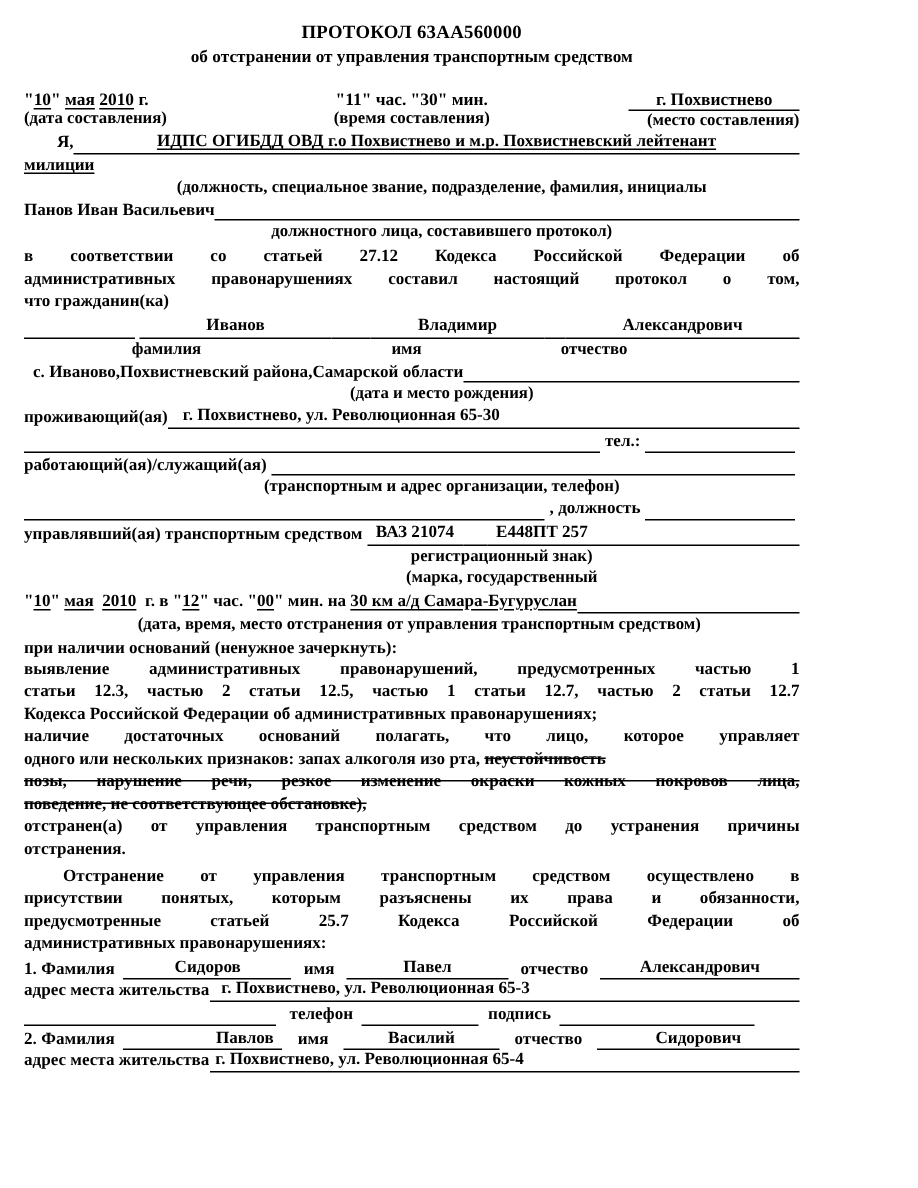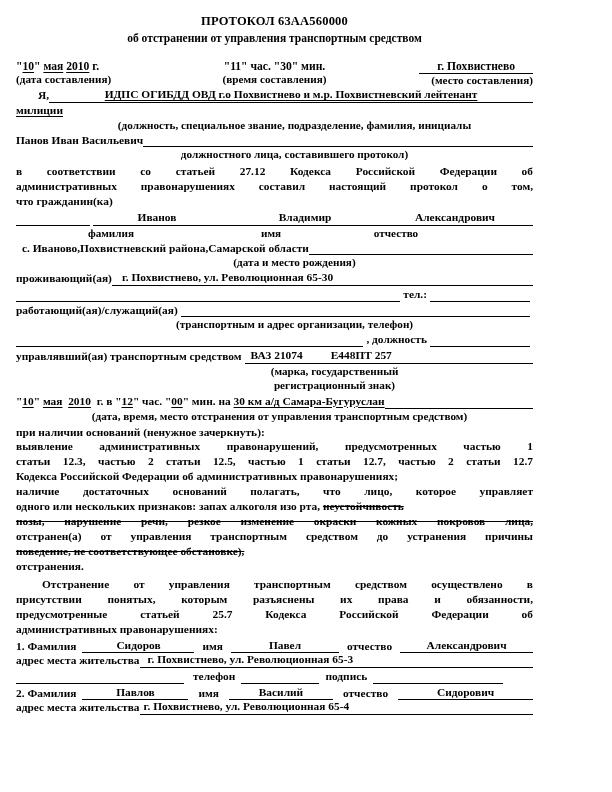--- a/index.html
+++ b/index.html
@@ -184,38 +184,38 @@
     <span class="fill w-md"></span>
   </div>
 
   <div class="flexrow mt2">
     <span class="txt">управлявший(ая) транспортным средством</span>
     <span class="val" style="flex:0 0 auto;margin-left:3px;">ВАЗ 21074</span>
     <span class="fill" style="flex:0 0 16px;margin:0;"></span>
     <span class="val" style="flex:0 0 auto;">Е448ПТ 257</span>
     <span class="fill nomg"></span>
   </div>
+  <div class="caption" style="padding-left:120px">регистрационный знак)</div>
   <div class="caption" style="padding-left:120px">(марка, государственный</div>
-  <div class="caption" style="padding-left:120px">регистрационный знак)</div>
 
   <div class="flexrow mt3">
     <span class="txt">"<span class="u">10</span>" <span class="u">мая</span>&nbsp; <span class="u">2010</span>&nbsp; <span>г. в</span> "<span class="u">12</span>" <span>час.</span> "<span class="u">00</span>" <span>мин. на</span> <span class="u">30 км а/д Самара-Бугуруслан</span></span>
     <span class="fill nomg"></span>
   </div>
   <div class="caption" style="padding-left:10px">(дата, время, место отстранения от управления транспортным средством)</div>
 
   <div class="para plain mt2">при наличии оснований (ненужное зачеркнуть):</div>
   <div class="para">выявление  административных  правонарушений,  предусмотренных   частью 1</div>
   <div class="para">статьи  12.3,  частью  2 статьи 12.5, частью 1 статьи 12.7, частью 2 статьи 12.7</div>
   <div class="para plain">Кодекса Российской Федерации об административных правонарушениях;</div>
   <div class="para">наличие  достаточных  оснований  полагать,  что лицо, которое управляет</div>
   <div class="para plain"><span>одного  или  нескольких  признаков:  запах алкоголя изо рта, </span><span class="strike">неустойчивость</span></div>
   <div class="para strike">позы,  нарушение  речи,  резкое  изменение  окраски  кожных  покровов лица,</div>
+  <div class="para plain strike">поведение,  не  соответствующее  обстановке),</div>
   <div class="para">отстранен(а)  от  управления транспортным средством  до  устранения причины</div>
-  <div class="para plain strike">поведение,  не  соответствующее  обстановке),</div>
   <div class="para plain">отстранения.</div>
 
   <div class="para indent mt3">Отстранение  от   управления  транспортным  средством  осуществлено  в</div>
   <div class="para">присутствии   понятых,   которым   разъяснены   их   права  и  обязанности,</div>
   <div class="para">предусмотренные     статьей     25.7    Кодекса   Российской   Федерации   об</div>
   <div class="para plain">административных правонарушениях:</div>
 
   <div class="flexrow mt2">
     <span class="txt">1.</span>
     <span class="txt" style="padding-left:3px">Фамилия</span>
@@ -233,21 +233,21 @@
     <span class="fill" style="margin-left:0;flex:0 0 168px;"></span>
     <span class="txt" style="padding:0 6px">телефон</span>
     <span class="fill" style="flex:0 0 78px;margin:0;"></span>
     <span class="txt" style="padding:0 6px">подпись</span>
     <span class="fill" style="flex:0 0 130px;margin:0;"></span>
   </div>
 
   <div class="flexrow mt2">
     <span class="txt">2.</span>
     <span class="txt" style="padding-left:3px">Фамилия</span>
-    <span class="val" style="flex:0 0 94px;margin-left:6px;">Павлов</span>
+    <span class="val" style="flex:0 0 94px;margin-left:6px;text-align:right;">Павлов</span>
     <span class="txt" style="padding:0 10px">имя</span>
     <span class="val" style="flex:0 0 92px;">Василий</span>
     <span class="txt" style="padding:0 10px">отчество</span>
     <span class="val grow">Сидорович</span>
   </div>
   <div class="flexrow">
     <span class="txt">адрес места жительства</span>
     <span class="val grow" style="text-align:left;padding-left:4px;">г. Похвистнево, ул. Революционная 65-4</span>
   </div>
 

